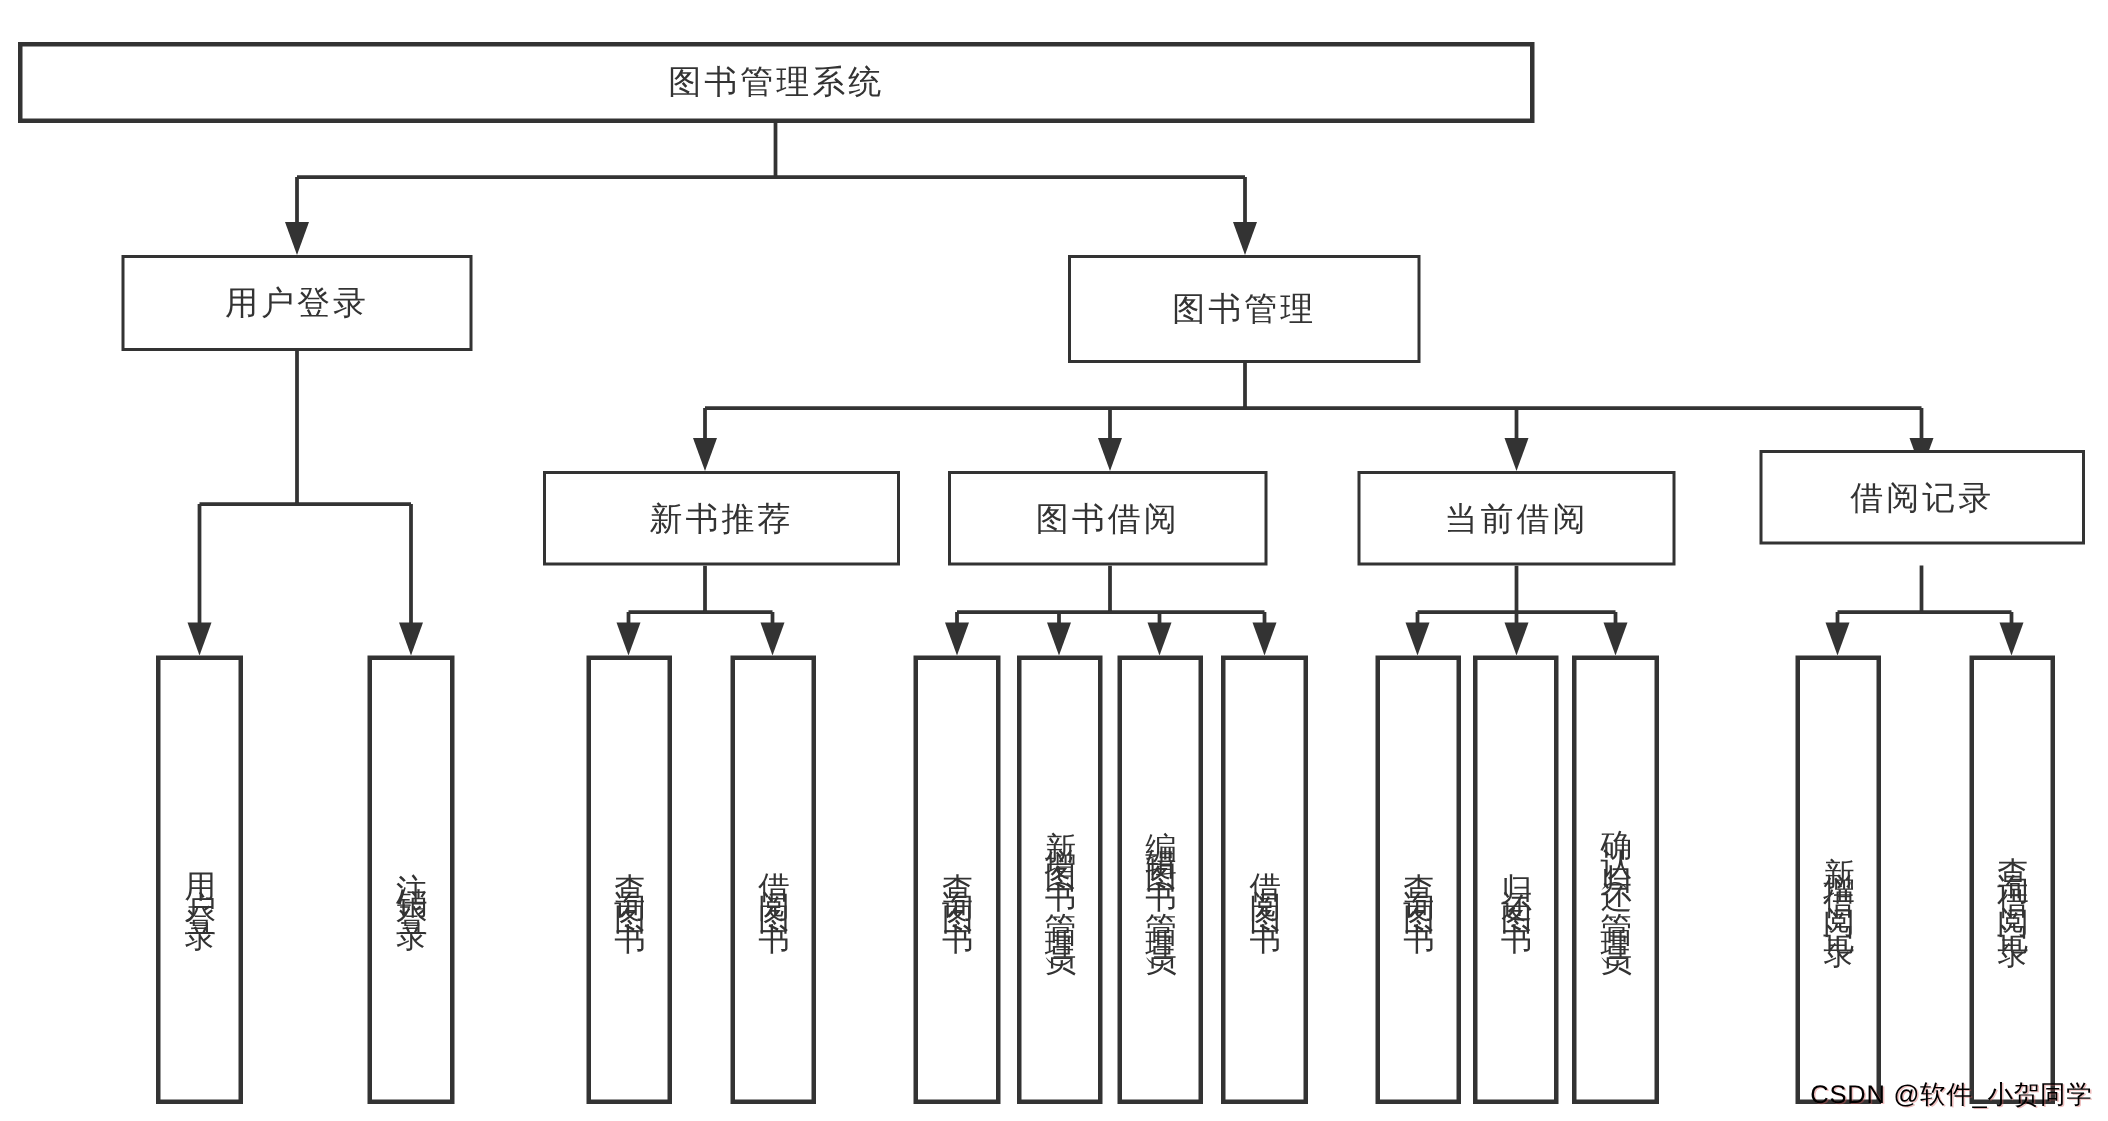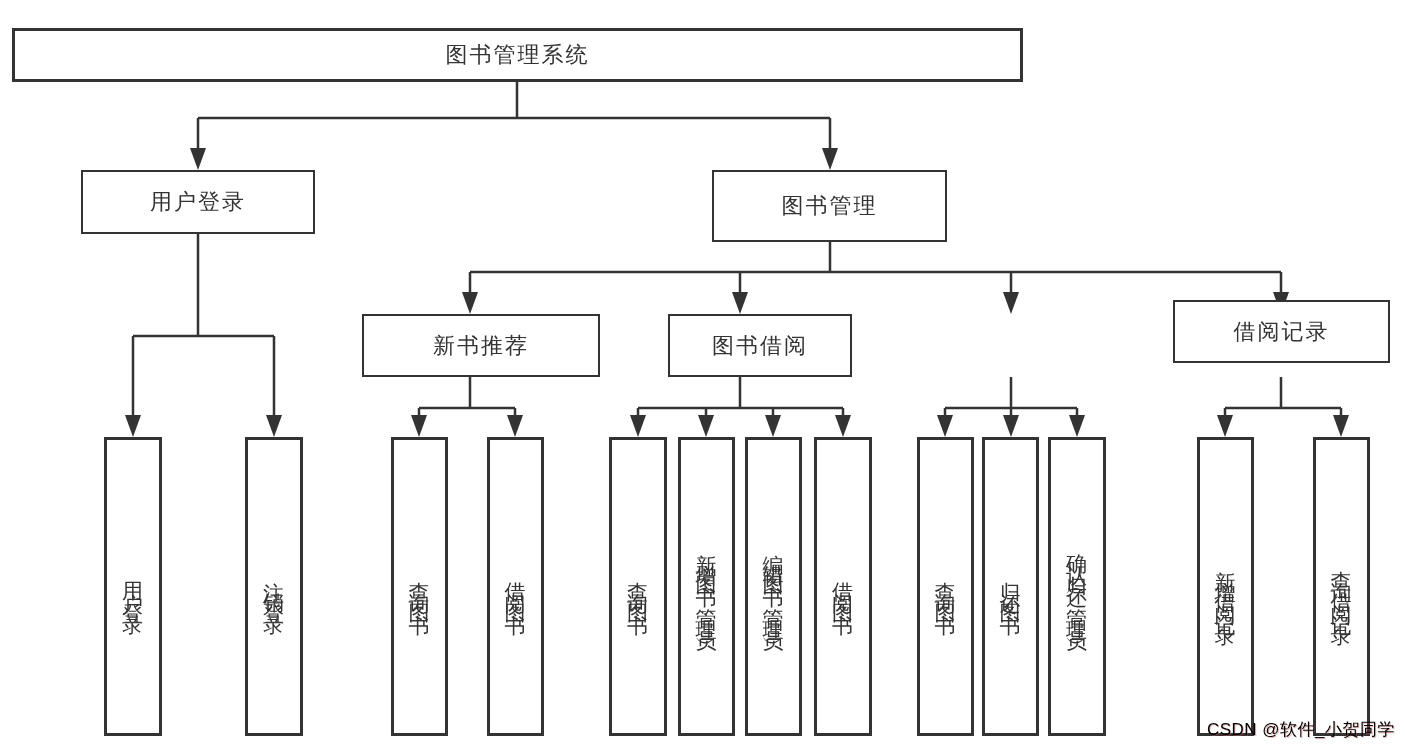--- a/index.html
+++ b/index.html
@@ -112,22 +112,25 @@
   <div class="node" style="left:81px; top:170px; width:234px; height:64px;">
     <span>用户登录</span>
   </div>
   <div class="node" style="left:712px; top:170px; width:235px; height:72px;">
     <span>图书管理</span>
   </div>
 
   <div class="node" style="left:362px; top:314px; width:238px; height:63px;">
     <span>新书推荐</span>
   </div>
-  <div class="node" style="left:668px; top:314px; width:184px; height:63px;">
+  <div class="node" style="left:632px; top:314px; width:213px; height:63px;">
     <span>图书借阅</span>
+  </div>
+  <div class="node" style="left:905px; top:314px; width:212px; height:63px;">
+    <span>当前借阅</span>
   </div>
   <div class="node" style="left:1173px; top:300px; width:217px; height:63px;">
     <span>借阅记录</span>
   </div>
 
   <div class="vnode" style="left:104px; width:58px;">
     <span>用户登录</span>
   </div>
   <div class="vnode" style="left:245px; width:58px;">
     <span>注销登录</span>

